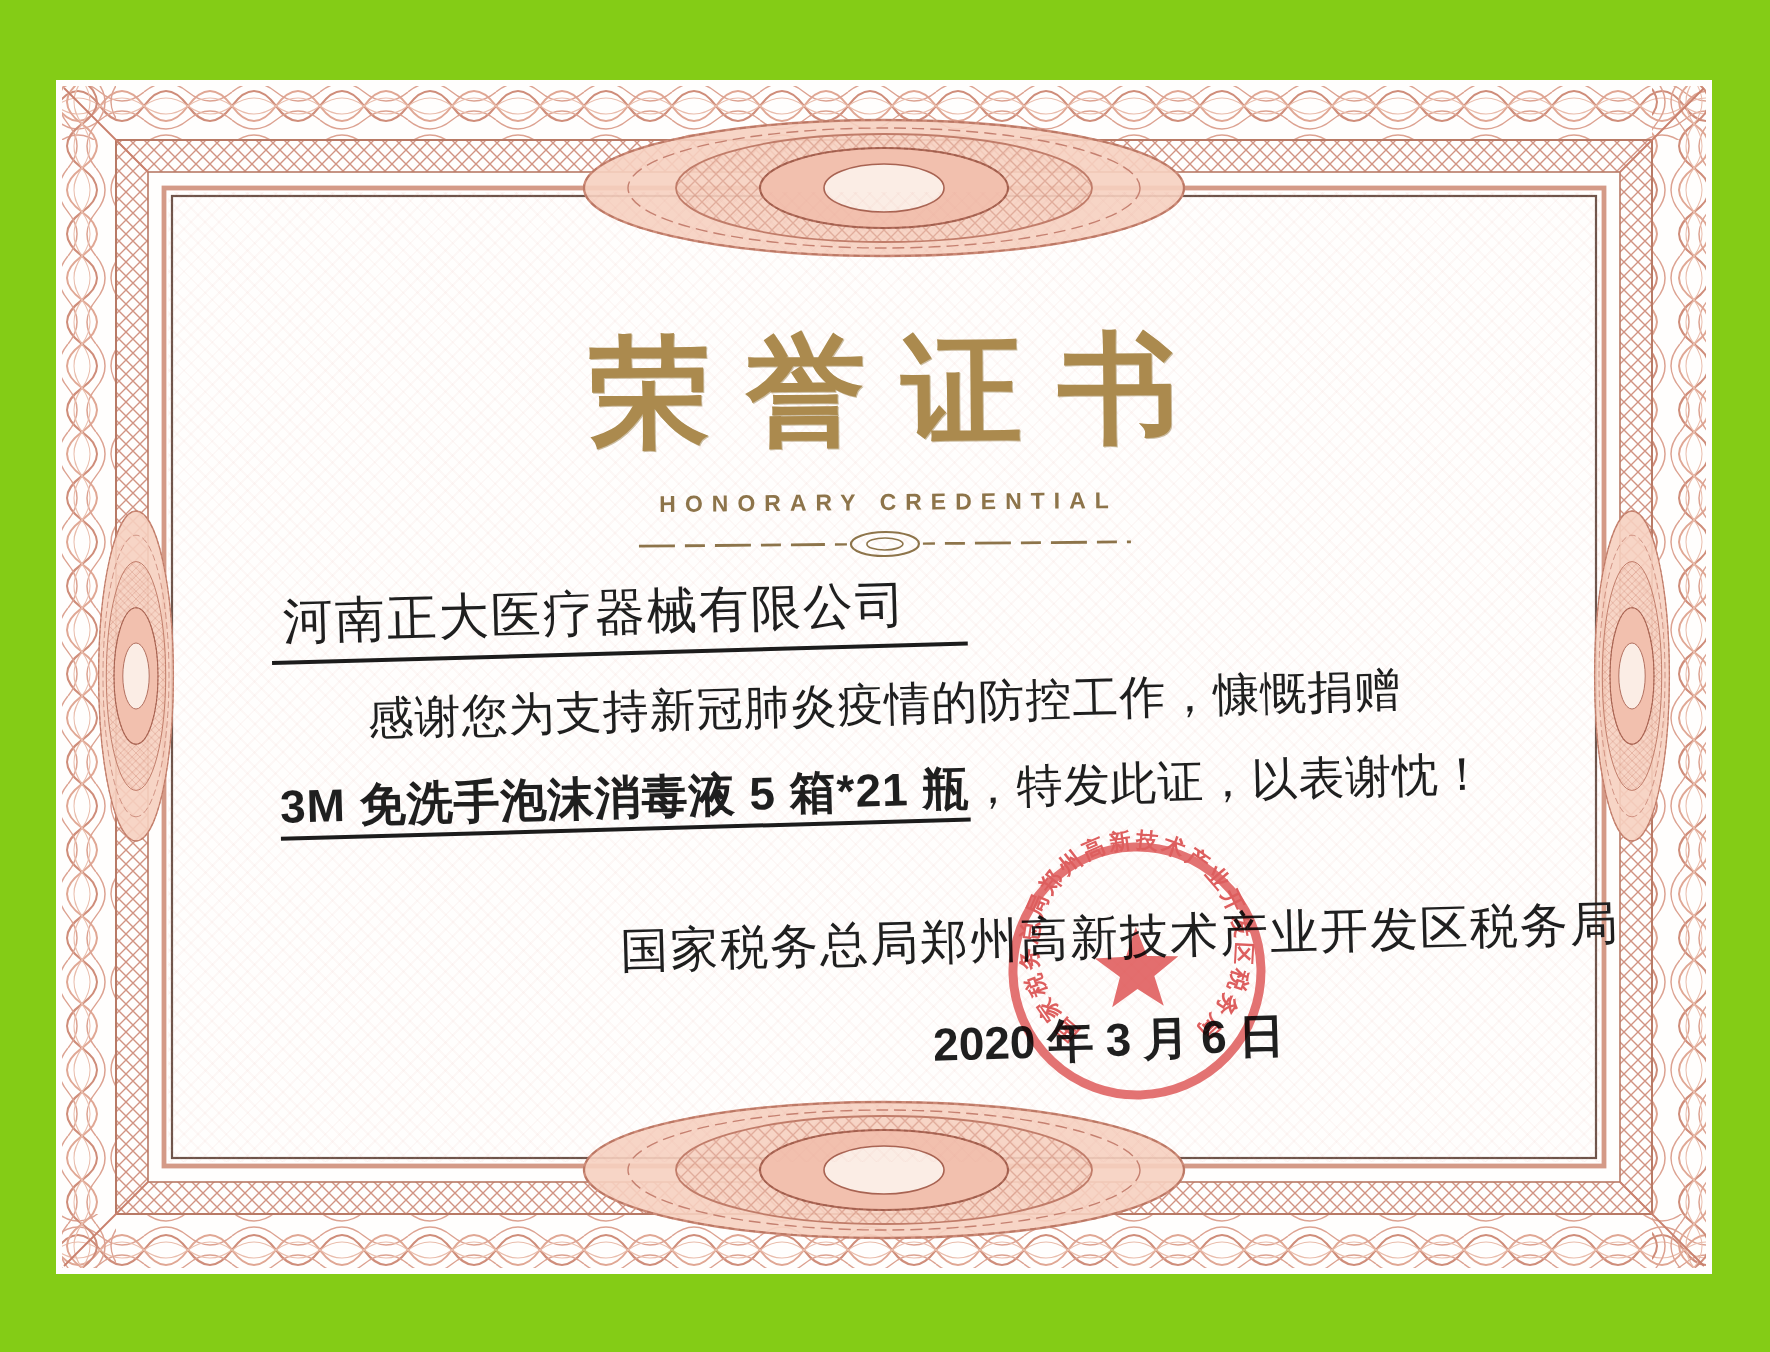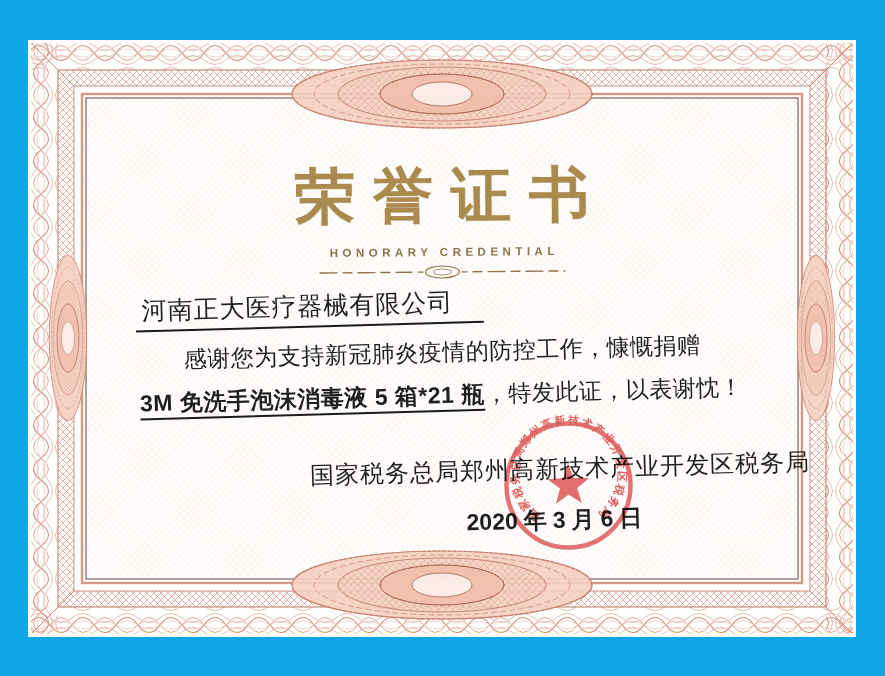--- a/index.html
+++ b/index.html
@@ -1,19 +1,19 @@
 <!DOCTYPE html>
 <html><head>
 <meta charset="utf-8">
 <style>
   html,body{margin:0;padding:0;background:#ffffff;}
   body{width:885px;height:676px;position:relative;overflow:hidden;
        font-family:"Liberation Serif",serif;color:#1f1f1f;}
 
-  .stage{position:absolute;inset:0;background:#0ea5e9;}
+  .stage{position:absolute;inset:0;background:#84cc16;}
 
   
   .cert{position:absolute;left:28px;top:40px;width:828px;height:597px;background:#fffefd;}
   .paper-texture{position:absolute;inset:56px;
      background-image:
        repeating-linear-gradient(45deg, rgba(222,150,140,0.06) 0 1px, transparent 1px 5px),
        repeating-linear-gradient(-45deg, rgba(222,150,140,0.06) 0 1px, transparent 1px 5px);
      pointer-events:none;}
   .border-svg{position:absolute;inset:0;width:100%;height:100%;}
 

